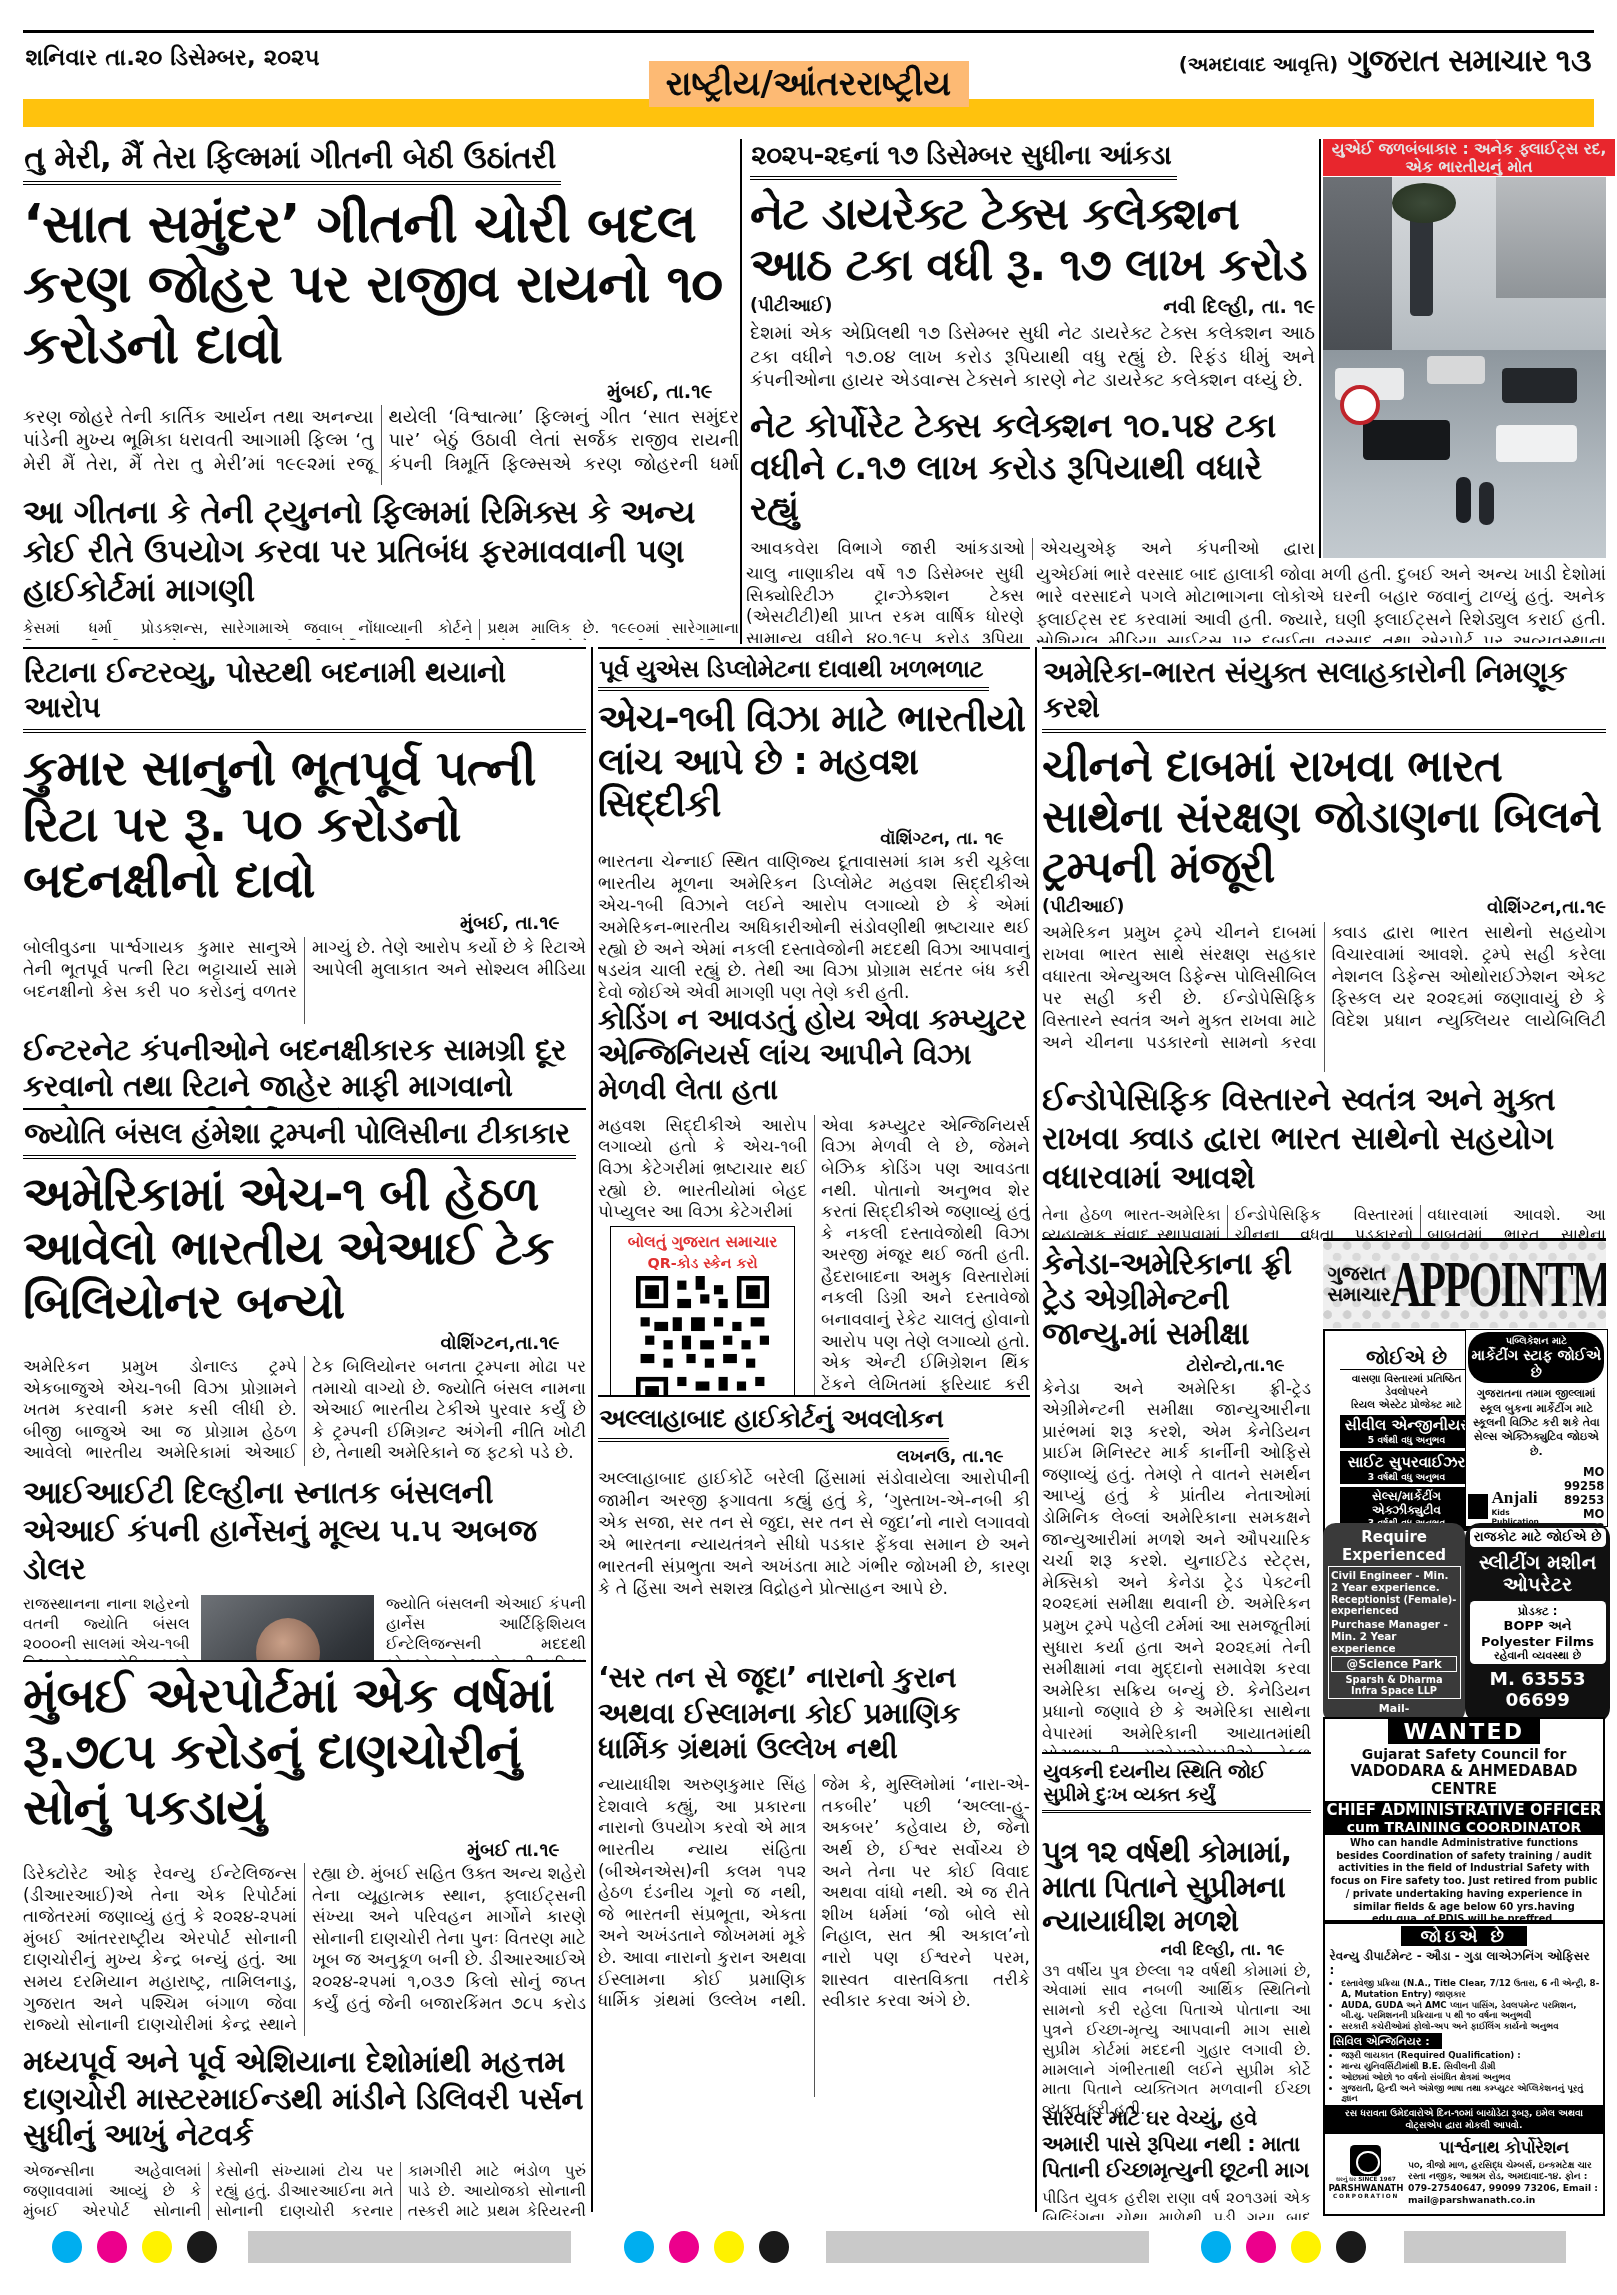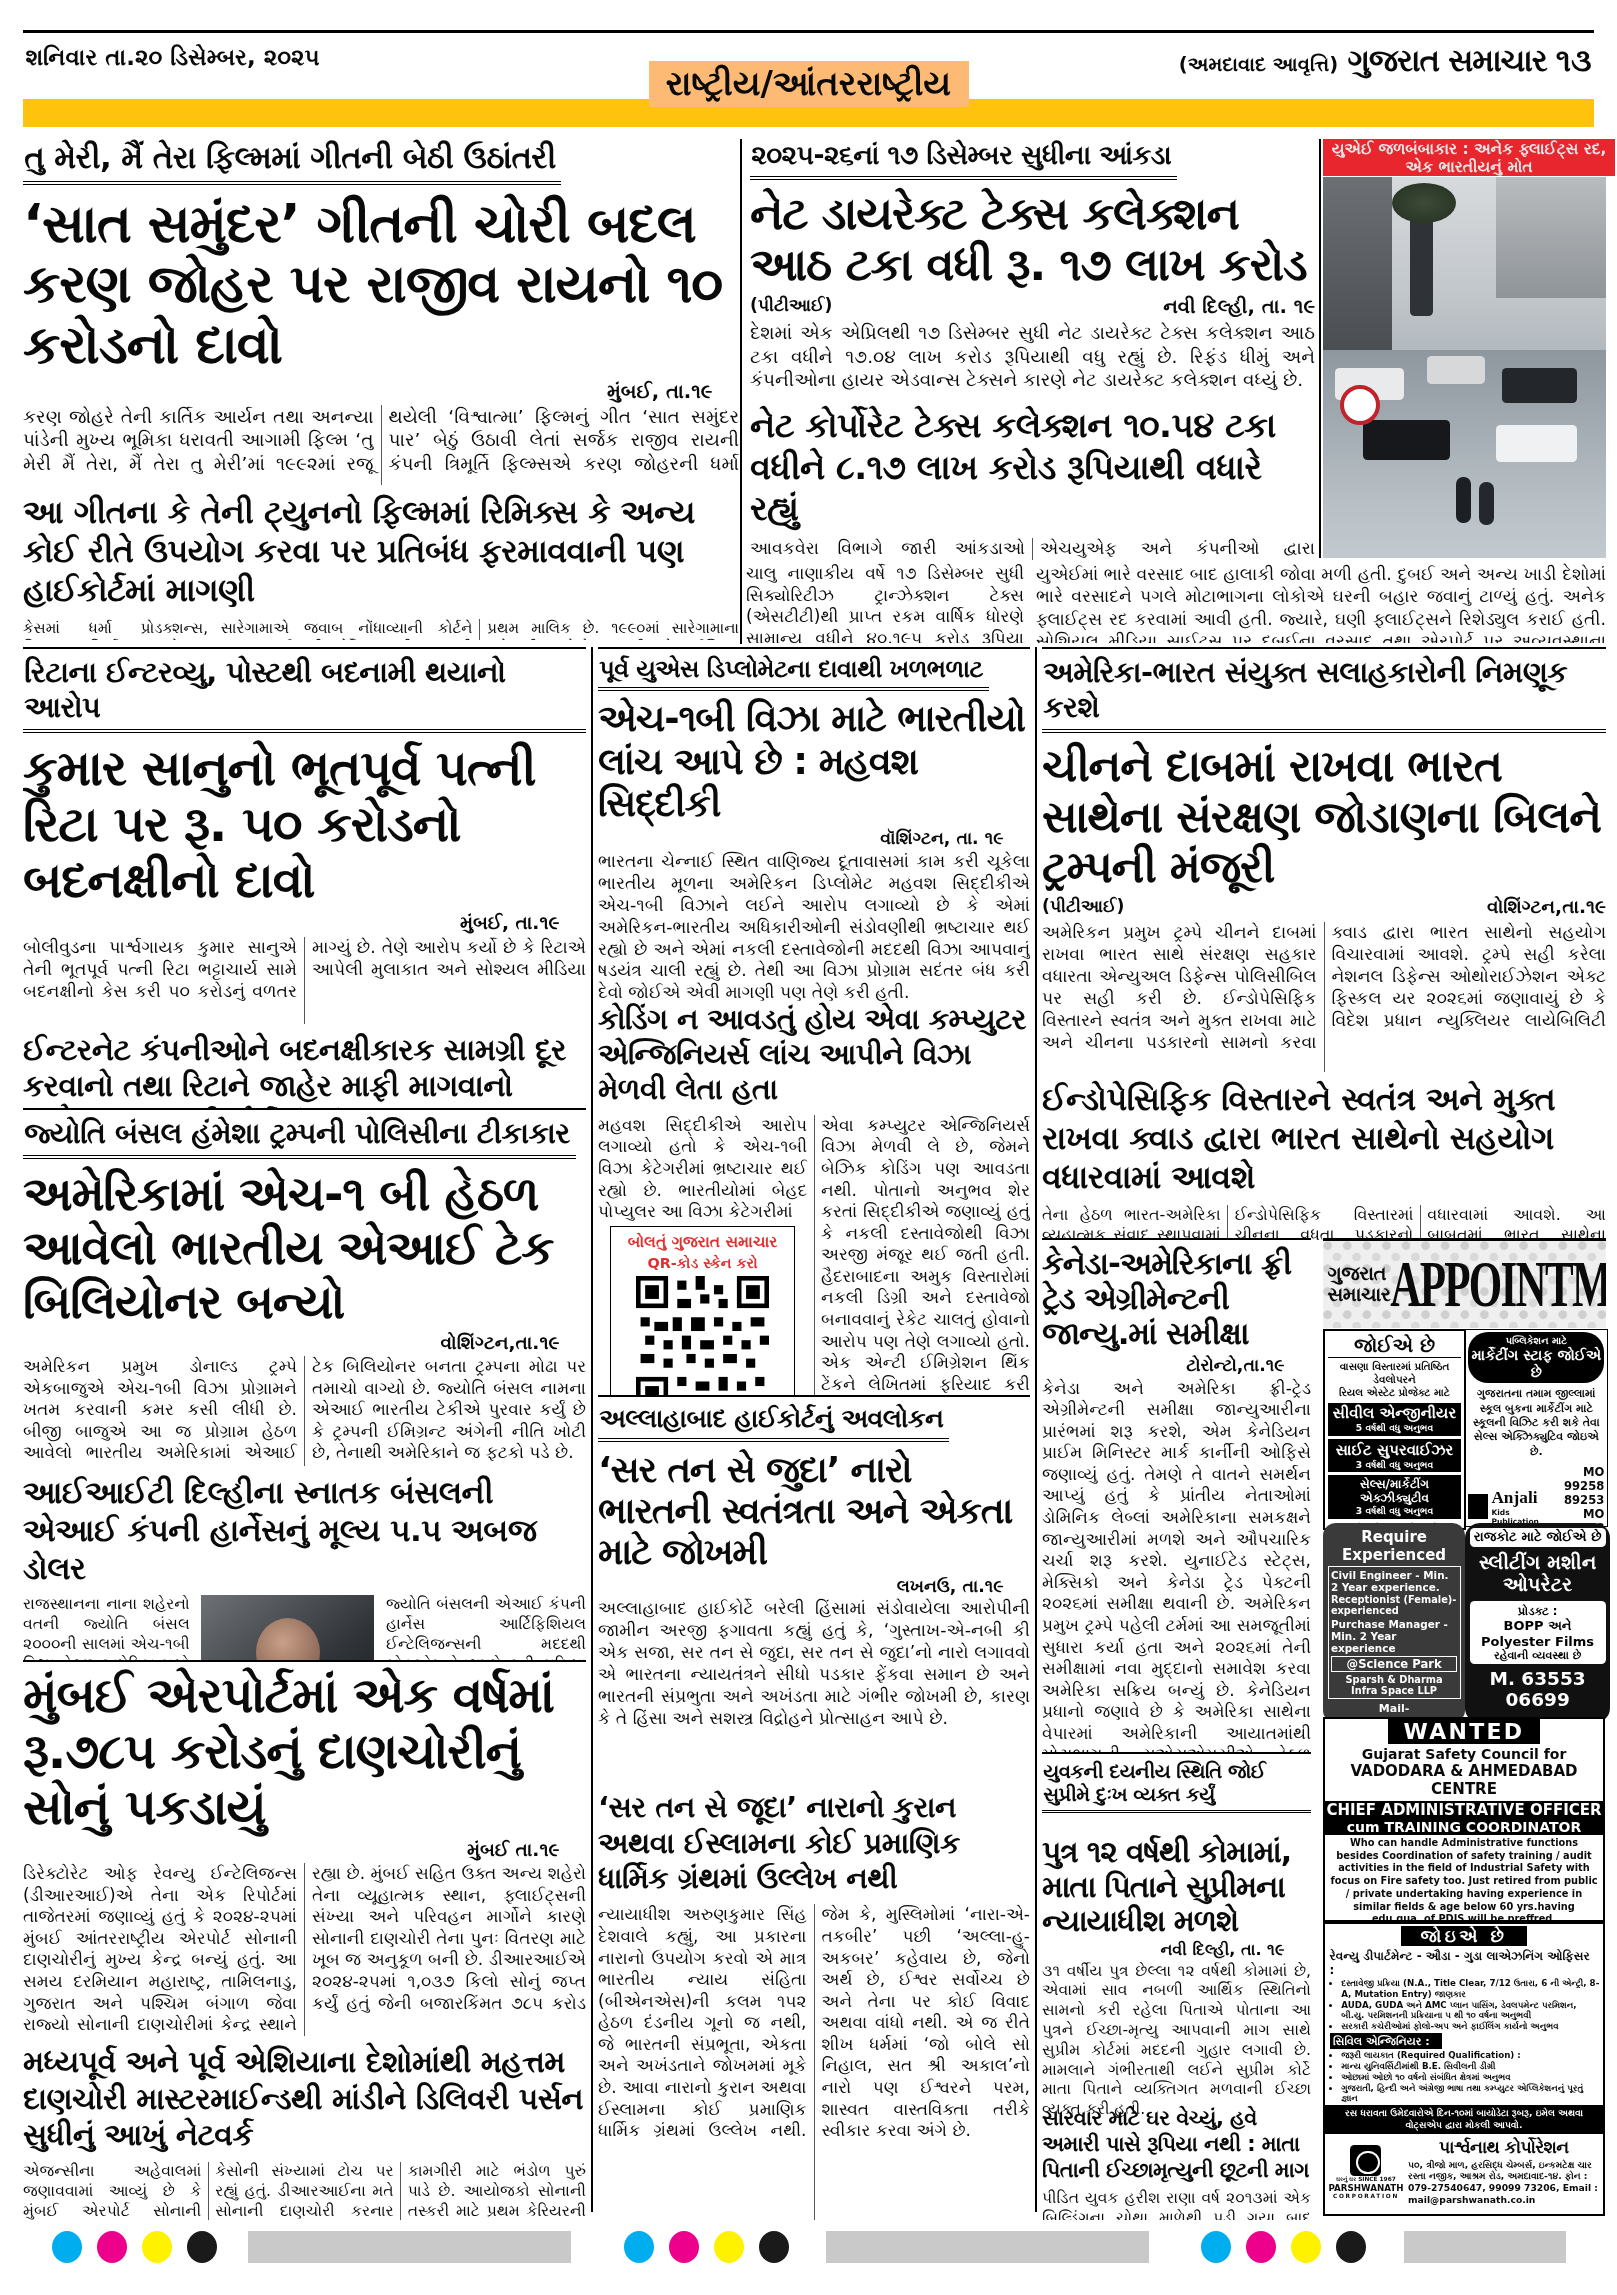--- a/index.html
+++ b/index.html
@@ -208,21 +208,20 @@
   <div class="block rule-top" style="left:23px;top:1660px;width:563px;height:552px;">
     <div class="headline" style="font-size:49px;">મુંબઈ એરપોર્ટમાં એક વર્ષમાં રૂ.૭૮૫ કરોડનું દાણચોરીનું સોનું પકડાયું</div>
     <div class="dateline" style="font-size:18.5px;margin-top:3.5px;">મુંબઈ તા.૧૯</div>
     <div class="body-txt cols2" style="font-size:17px;height:173px;margin-top:2.3px;">ડિરેક્ટોરેટ ઓફ રેવન્યુ ઈન્ટેલિજન્સ (ડીઆરઆઈ)એ તેના એક રિપોર્ટમાં તાજેતરમાં જણાવ્યું હતું કે ૨૦૨૪-૨૫માં મુંબઈ આંતરરાષ્ટ્રીય એરપોર્ટ સોનાની દાણચોરીનું મુખ્ય કેન્દ્ર બન્યું હતું. આ સમય દરમિયાન મહારાષ્ટ્ર, તામિલનાડુ, ગુજરાત અને પશ્ચિમ બંગાળ જેવા રાજ્યો સોનાની દાણચોરીમાં કેન્દ્ર સ્થાને રહ્યા છે. મુંબઈ સહિત ઉક્ત અન્ય શહેરો તેના વ્યૂહાત્મક સ્થાન, ફ્લાઈટ્સની સંખ્યા અને પરિવહન માર્ગોને કારણે સોનાની દાણચોરી તેના પુનઃ વિતરણ માટે ખૂબ જ અનુકૂળ બની છે. ડીઆરઆઈએ ૨૦૨૪-૨૫માં ૧,૦૩૭ કિલો સોનું જપ્ત કર્યું હતું જેની બજારકિંમત ૭૮૫ કરોડ રૂપિયા આંકવામાં આવી છે એમ એક અહેવાલમાં જણાવવામાં આવ્યું છે.</div>
     <div class="subhead" style="font-size:30px;margin-top:8px;">મધ્યપૂર્વ અને પૂર્વ એશિયાના દેશોમાંથી મહત્તમ દાણચોરી માસ્ટરમાઈન્ડથી માંડીને ડિલિવરી પર્સન સુધીનું આખું નેટવર્ક</div>
     <div class="body-txt cols3" style="font-size:15.6px;height:144px;margin-top:8px;">એજન્સીના અહેવાલમાં જણાવવામાં આવ્યું છે કે મુંબઈ એરપોર્ટ સોનાની દાણચોરીના મુખ્ય કેન્દ્ર તરીકે ઉભરી આવ્યું છે. જે જપ્ત કરાયેલા સોનાના જથ્થા અને સોલ્વ થયેલા કેસોની સંખ્યામાં ટોચ પર રહ્યું હતું. ડીઆરઆઈના મતે સોનાની દાણચોરી કરનાર સિન્ડિકેટ એક માળખાગત નેટવર્ક દ્વારા કાર્ય કરે છે. વિદેશમાં રહેતા અથવા ભારત સ્થિત માસ્ટર માઈન્ડ આ કામગીરી માટે ભંડોળ પુરું પાડે છે. આયોજકો સોનાની તસ્કરી માટે પ્રથમ કેરિયરની ભરતી કરે છે. કેરિયર છૂપાવવામાં આવેલા સોનાને ભારતમાં લાવવાનું કામ કરે છે. આ સોનું દેશમાં આવ્યા બાદ હેન્ડલર્સ ભારતમાં નેટવર્કના મુખ્ય સભ્યોને વધુ વેચાણ માટે સોનાની ડિલિવરી સુનિશ્ચિત કરે છે. સોનાની દાણચોરી સામાન્ય રીતે લગડી (બાર) સ્વરૂપે કરવામાં આવે છે જોકે પકડાઈ ન જવાય તે માટે હવે સોનાને મીણમાં છૂપાવી, ગોલ્ડ ડસ્ટના સ્વરૂપમાં કે અન્ય રીતે લાવવામાં આવે છે. સોનાનો આ જથ્થો પોલાણમાં, શરીરના પોલાણમાં સોનાને નાની નાની કેપ્સ્યુલમાં છૂપાવીને લાવવામાં આવે છે. ઘણીવાર કેરિયર આ એરક્રાફ્ટમાં વિશિષ્ટ સ્થળે એરપોર્ટના વોશરૂમમાં છૂપાવે પછીથી ક્રુ મેમ્બર અથવા એરપોર્ટના સ્ટાફની સાંઠગાંઠથી પુનઃ પ્રાપ્ત કરવામાં આવે છે.</div>
   </div>
 
   <div class="block rule-top" style="left:598px;top:1395px;width:432px;height:817px;">
     <div class="kicker" style="font-size:25.4px;">અલ્લાહાબાદ હાઈકોર્ટનું અવલોકન</div>
-    <div class="headline" style="font-size:36px;margin-top:7px;">‘સર તન સે જુદા’ નારો ભારતની સ્વતંત્રતા અને એકતા માટે જોખમી</div>
     <div class="dateline" style="font-size:17.3px;margin-top:3.5px;">લખનઉ, તા.૧૯</div>
     <div class="body-txt" style="font-size:17.3px;height:185px;margin-top:2.3px;">અલ્લાહાબાદ હાઈકોર્ટે બરેલી હિંસામાં સંડોવાયેલા આરોપીની જામીન અરજી ફગાવતા કહ્યું હતું કે, ‘ગુસ્તાખ-એ-નબી કી એક સજા, સર તન સે જુદા, સર તન સે જુદા’નો નારો લગાવવો એ ભારતના ન્યાયતંત્રને સીધો પડકાર ફેંકવા સમાન છે અને ભારતની સંપ્રભુતા અને અખંડતા માટે ગંભીર જોખમી છે, કારણ કે તે હિંસા અને સશસ્ત્ર વિદ્રોહને પ્રોત્સાહન આપે છે.</div>
     <div class="subhead" style="font-size:29px;margin-top:7px;">‘સર તન સે જૂદા’ નારાનો કુરાન અથવા ઈસ્લામના કોઈ પ્રમાણિક ધાર્મિક ગ્રંથમાં ઉલ્લેખ નથી</div>
     <div class="body-txt cols2" style="font-size:17px;height:323px;margin-top:8px;">ન્યાયાધીશ અરુણકુમાર સિંહ દેશવાલે કહ્યું, આ પ્રકારના નારાનો ઉપયોગ કરવો એ માત્ર ભારતીય ન્યાય સંહિતા (બીએનએસ)ની કલમ ૧૫૨ હેઠળ દંડનીય ગૂનો જ નથી, જે ભારતની સંપ્રભૂતા, એકતા અને અખંડતાને જોખમમાં મૂકે છે. આવા નારાનો કુરાન અથવા ઈસ્લામના કોઈ પ્રમાણિક ધાર્મિક ગ્રંથમાં ઉલ્લેખ નથી. જેમ કે, મુસ્લિમોમાં ‘નારા-એ-તકબીર’ પછી ‘અલ્લા-હુ-અકબર’ કહેવાય છે, જેનો અર્થ છે, ઈશ્વર સર્વોચ્ચ છે અને તેના પર કોઈ વિવાદ અથવા વાંધો નથી. એ જ રીતે શીખ ધર્મમાં ‘જો બોલે સો નિહાલ, સત શ્રી અકાલ’નો નારો પણ ઈશ્વરને પરમ, શાસ્વત વાસ્તવિક્તા તરીકે સ્વીકાર કરવા અંગે છે.</div>
   </div>
 
   <div class="block rule-top" style="left:1042px;top:1238px;width:269px;height:508px;">
     <div class="headline" style="font-size:31px;">કેનેડા-અમેરિકાના ફ્રી ટ્રેડ એગ્રીમેન્ટની જાન્યુ.માં સમીક્ષા</div>
     <div class="dateline" style="font-size:17.3px;margin-top:3.5px;">ટોરોન્ટો,તા.૧૯</div>
     <div class="body-txt" style="font-size:17px;height:370px;margin-top:2.3px;">કેનેડા અને અમેરિકા ફ્રી-ટ્રેડ એગ્રીમેન્ટની સમીક્ષા જાન્યુઆરીના પ્રારંભમાં શરૂ કરશે, એમ કેનેડિયન પ્રાઈમ મિનિસ્ટર માર્ક કાર્નીની ઓફિસે જણાવ્યું હતું. તેમણે તે વાતને સમર્થન આપ્યું હતું કે પ્રાંતીય નેતાઓમાં ડોમિનિક લેબ્લાં અમેરિકાના સમકક્ષને જાન્યુઆરીમાં મળશે અને ઔપચારિક ચર્ચા શરૂ કરશે. યુનાઈટેડ સ્ટેટ્સ, મેક્સિકો અને કેનેડા ટ્રેડ પેક્ટની ૨૦૨૬માં સમીક્ષા થવાની છે. અમેરિકન પ્રમુખ ટ્રમ્પે પહેલી ટર્મમાં આ સમજૂતીમાં સુધારા કર્યા હતા અને ૨૦૨૬માં તેની સમીક્ષામાં નવા મુદ્દાનો સમાવેશ કરવા અમેરિકા સક્રિય બન્યું છે. કેનેડિયન પ્રધાનો જણાવે છે કે અમેરિકા સાથેના વેપારમાં અમેરિકાની આયાતમાંથી મોટાભાગની યુએસએમસીએ હેઠળ ટેક્સ લાગતો નથી.</div>
@@ -235,21 +234,21 @@
     <div class="body-txt" style="font-size:15.6px;height:139px;margin-top:2.3px;">૩૧ વર્ષીય પુત્ર છેલ્લા ૧૨ વર્ષથી કોમામાં છે, એવામાં સાવ નબળી આર્થિક સ્થિતિનો સામનો કરી રહેલા પિતાએ પોતાના આ પુત્રને ઈચ્છા-મૃત્યુ આપવાની માગ સાથે સુપ્રીમ કોર્ટમાં મદદની ગુહાર લગાવી છે. મામલાને ગંભીરતાથી લઈને સુપ્રીમ કોર્ટે માતા પિતાને વ્યક્તિગત મળવાની ઈચ્છા વ્યક્ત કરી હતી.</div>
     <div class="subhead" style="font-size:21px;margin-top:5.8px;">સારવાર માટે ઘર વેચ્યું, હવે અમારી પાસે રૂપિયા નથી : માતા પિતાની ઈચ્છામૃત્યુની છૂટની માગ</div>
     <div class="body-txt" style="font-size:15.6px;height:81px;margin-top:5.8px;">પીડિત યુવક હરીશ રાણા વર્ષ ૨૦૧૩માં એક બિલ્ડિંગના ચોથા માળેથી પડી ગયા બાદ કોમામાં સરી પડ્યો હતો. જે. બી. પારડીવાલા અને કે. વી. વિશ્વનાથનની બેંચે આ મામલે એઈમ્સની રિપોર્ટ બાદ માતા પિતાની વેદના સાંભળવા સંમતિ દર્શાવી હતી.</div>
   </div>
 
   <div class="ad dotbg" style="left:1323px;top:1238px;width:283px;height:87px;border-top:3.5px solid #000;display:flex;align-items:center;">
     <div style="width:87px;font-size:19.6px;font-weight:900;line-height:1.05;padding-left:4.6px;letter-spacing:-0.6px;">ગુજરાત સમાચાર</div>
     <div style="flex:1;text-align:center;font-family:'Liberation Serif','DejaVu Serif',serif;font-size:43px;font-weight:bold;transform:scaleY(1.5);letter-spacing:-1.7px;">APPOINTMENTS</div>
   </div>
 
-  <div class="ad adborder" style="left:1323px;top:1329px;width:133px;height:191px;padding:3px;">
+  <div class="ad adborder" style="left:1323px;top:1329px;width:133px;height:191px;padding:15px;">
     <div style="text-align:center;font-weight:900;font-size:19.6px;border-bottom:1.7px solid #000;">જોઈએ છે</div>
     <div style="text-align:center;font-size:10.4px;font-weight:bold;margin-top:2.3px;">વાસણા વિસ્તારમાં પ્રતિષ્ઠિત ડેવલોપરને</div>
     <div style="text-align:center;font-size:10.4px;font-weight:bold;">રિયલ એસ્ટેટ પ્રોજેક્ટ માટે</div>
     <div class="invbar" style="margin-top:3.5px;padding:1.7px 1.2px;">
       <div style="font-size:15px;">સીવીલ એન્જીનીયર</div>
       <div style="font-size:9.2px;">5 વર્ષથી વધુ અનુભવ</div>
     </div>
     <div class="invbar" style="margin-top:2.9px;padding:1.7px 1.2px;">
       <div style="font-size:15px;">સાઈટ સુપરવાઈઝર</div>
       <div style="font-size:9.2px;">3 વર્ષથી વધુ અનુભવ</div>

